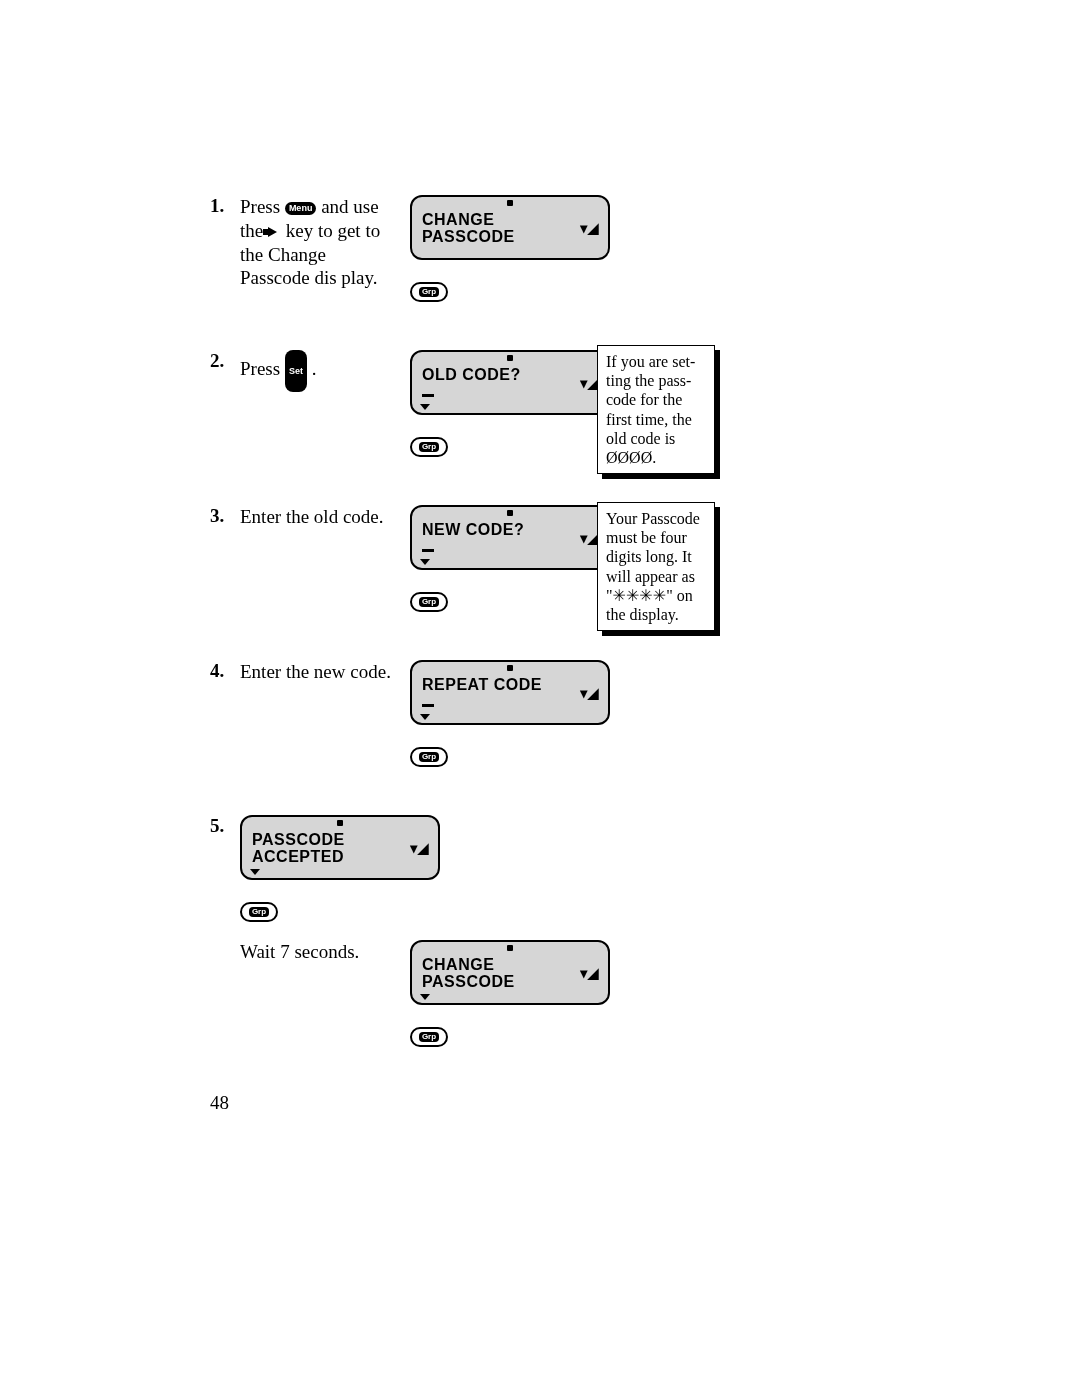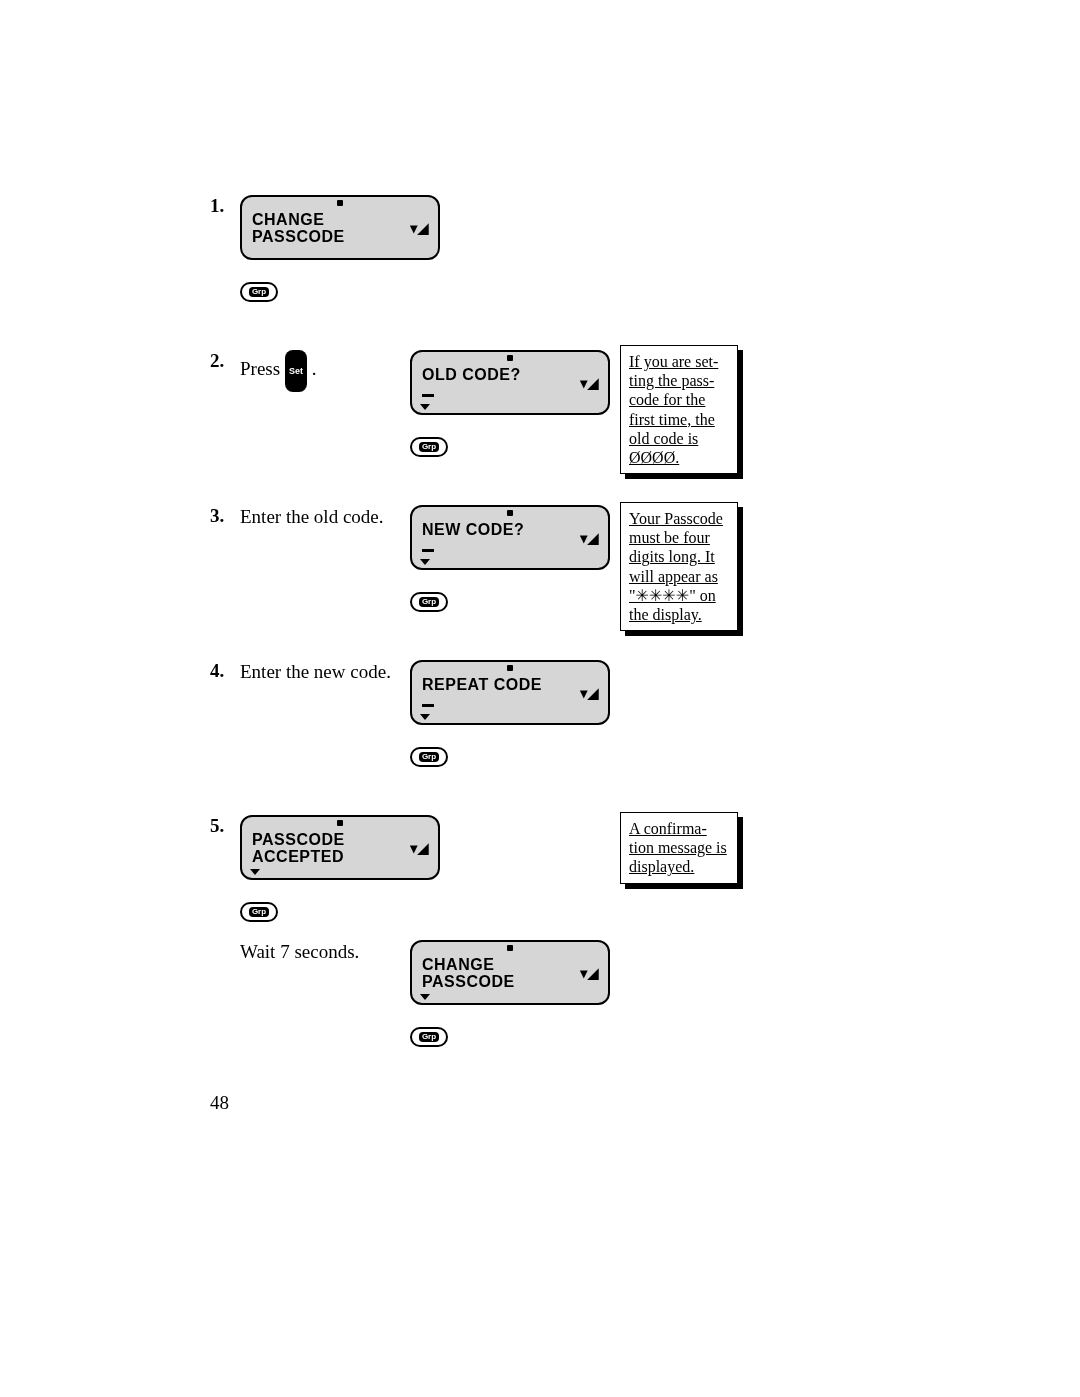--- a/index.html
+++ b/index.html
@@ -126,30 +126,29 @@
     color: #fff;
     font-family: Arial, sans-serif;
     font-size: 8px;
     font-weight: bold;
     padding: 0 3px;
     border-radius: 4px;
     line-height: 10px;
   }
   .note {
     position: absolute;
-    left: 410px;
+    left: 387px;
     width: 118px;
     box-sizing: border-box;
     border: 1.5px solid #000;
     background: #fff;
     padding: 6px 8px;
     font-size: 16px;
     line-height: 1.2;
     box-shadow: 5px 5px 0 #000;
-    text-decoration: underline;
   }
   .note2 { top: -5px; }
   .note3 { top: -3px; }
   .note5 { top: -3px; }
   .pagenum {
     position: absolute;
     left: 210px;
     top: 1092px;
     font-size: 19px;
   }
@@ -201,20 +200,23 @@
 </head>
 <body>
 
 <div class="page">
 
 
   <div class="steps">
 
     <div class="step">
       <div class="num">1.</div>
+      <div class="instr">
+        <span>Press </span><span class="icon-menu">Menu</span><span> and use the </span><span class="icon-arrow"></span><span> key to get to the Change Passcode dis play.</span>
+      </div>
       <div class="screen-col">
         <div class="screen">
           <div class="top-dot"></div>
           <div class="antenna">▾◢</div>
           <div class="lines">
             <div>CHANGE</div>
             <div>PASSCODE</div>
           </div>
         </div>
         <div class="grp-pill">
@@ -297,21 +299,20 @@
           <div class="lines">
             <div>PASSCODE</div>
             <div>ACCEPTED</div>
           </div>
           <div class="arrow-dn"></div>
         </div>
         <div class="grp-pill">
             <span class="inner">Grp</span>
           </div>
       </div>
-      <div class="note note5"><span>A confirma- tion message is displayed.</span></div>
     </div>
 
     <div class="step" style="margin-top:-30px;">
       <div class="num"></div>
       <div class="instr">
         <span>Wait 7 seconds.</span>
       </div>
       <div class="screen-col">
         <div class="screen">
           <div class="top-dot"></div>

